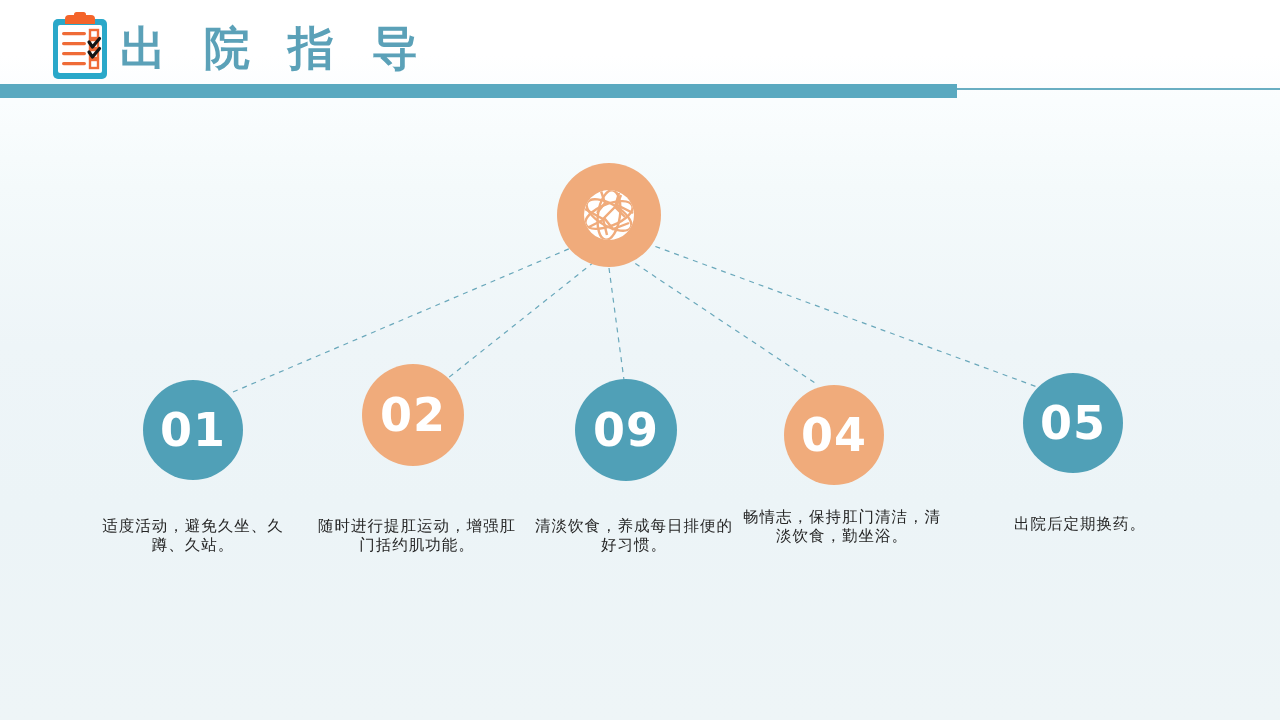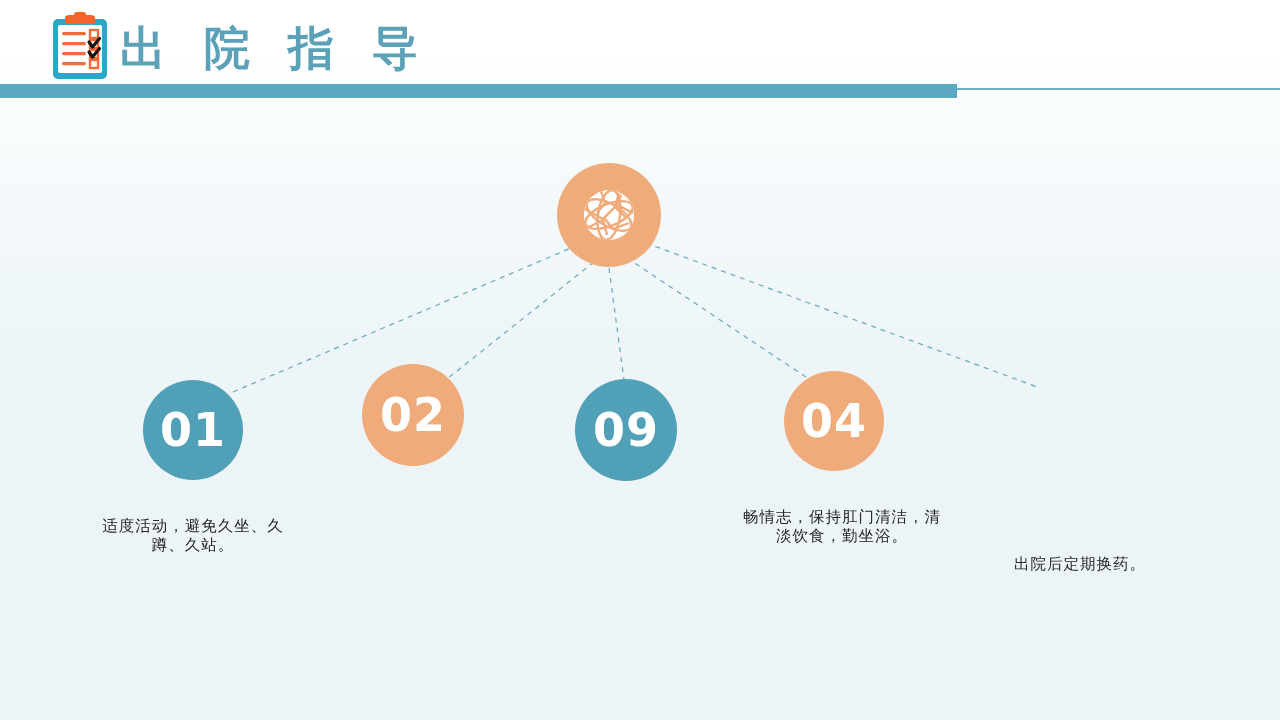--- a/index.html
+++ b/index.html
@@ -56,34 +56,34 @@
     color:#ffffff; font-weight:bold; font-size:46px;
     letter-spacing:1px;
     font-family:"DejaVu Sans","Liberation Sans",sans-serif;
   }
   .node.teal   { background:#50a0b7; }
   .node.orange { background:#f0ab7b; }
 
   #node-1 { left:143px;  top:380px; width:100px; height:100px; }
   #node-2 { left:362px;  top:364px; width:102px; height:102px; }
   #node-3 { left:575px;  top:379px; width:102px; height:102px; }
-  #node-4 { left:784px;  top:371px; width:100px; height:100px; }
+  #node-4 { left:784px;  top:385px; width:100px; height:100px; }
   #node-5 { left:1023px; top:373px; width:100px; height:100px; }
 
   .caption {
     position:absolute; text-align:center;
     color:#262626; font-size:15.5px; line-height:19px;
     letter-spacing:1px;
     font-family:"DejaVu Sans","Liberation Sans",sans-serif;
   }
   #cap-1 { left:88px;  top:517px; width:210px; }
   #cap-2 { left:313px; top:517px; width:208px; }
   #cap-3 { left:530px; top:517px; width:208px; }
   #cap-4 { left:737px; top:508px; width:210px; }
-  #cap-5 { left:965px; top:515px; width:230px;margin-top:40px; }
+  #cap-5 { left:965px; top:515px; width:230px; }
 </style>
 </head>
 <body>
 
 <div id="slide">
 
   <div id="header">
 
     <div id="clipboard-icon">
       <svg viewBox="0 0 58 70" width="58" height="70">
@@ -147,19 +147,22 @@
           <path d="M20 30 L24 46"></path>
           <path d="M34 16 L38 6"></path>
         </g>
       </svg>
     </div>
 
     <div id="node-1" class="node teal">01</div>
     <div id="node-2" class="node orange">02</div>
     <div id="node-3" class="node teal">09</div>
     <div id="node-4" class="node orange">04</div>
+    <div id="node-5" class="node teal">05</div>
 
     <div id="cap-1" class="caption">适度活动，避免久坐、久蹲、久站。</div>
+    <div id="cap-2" class="caption">随时进行提肛运动，增强肛门括约肌功能。</div>
+    <div id="cap-3" class="caption">清淡饮食，养成每日排便的好习惯。</div>
     <div id="cap-4" class="caption">畅情志，保持肛门清洁，清淡饮食，勤坐浴。</div>
     <div id="cap-5" class="caption">出院后定期换药。</div>
 
   </div>
 </div>
 
 </body></html>

